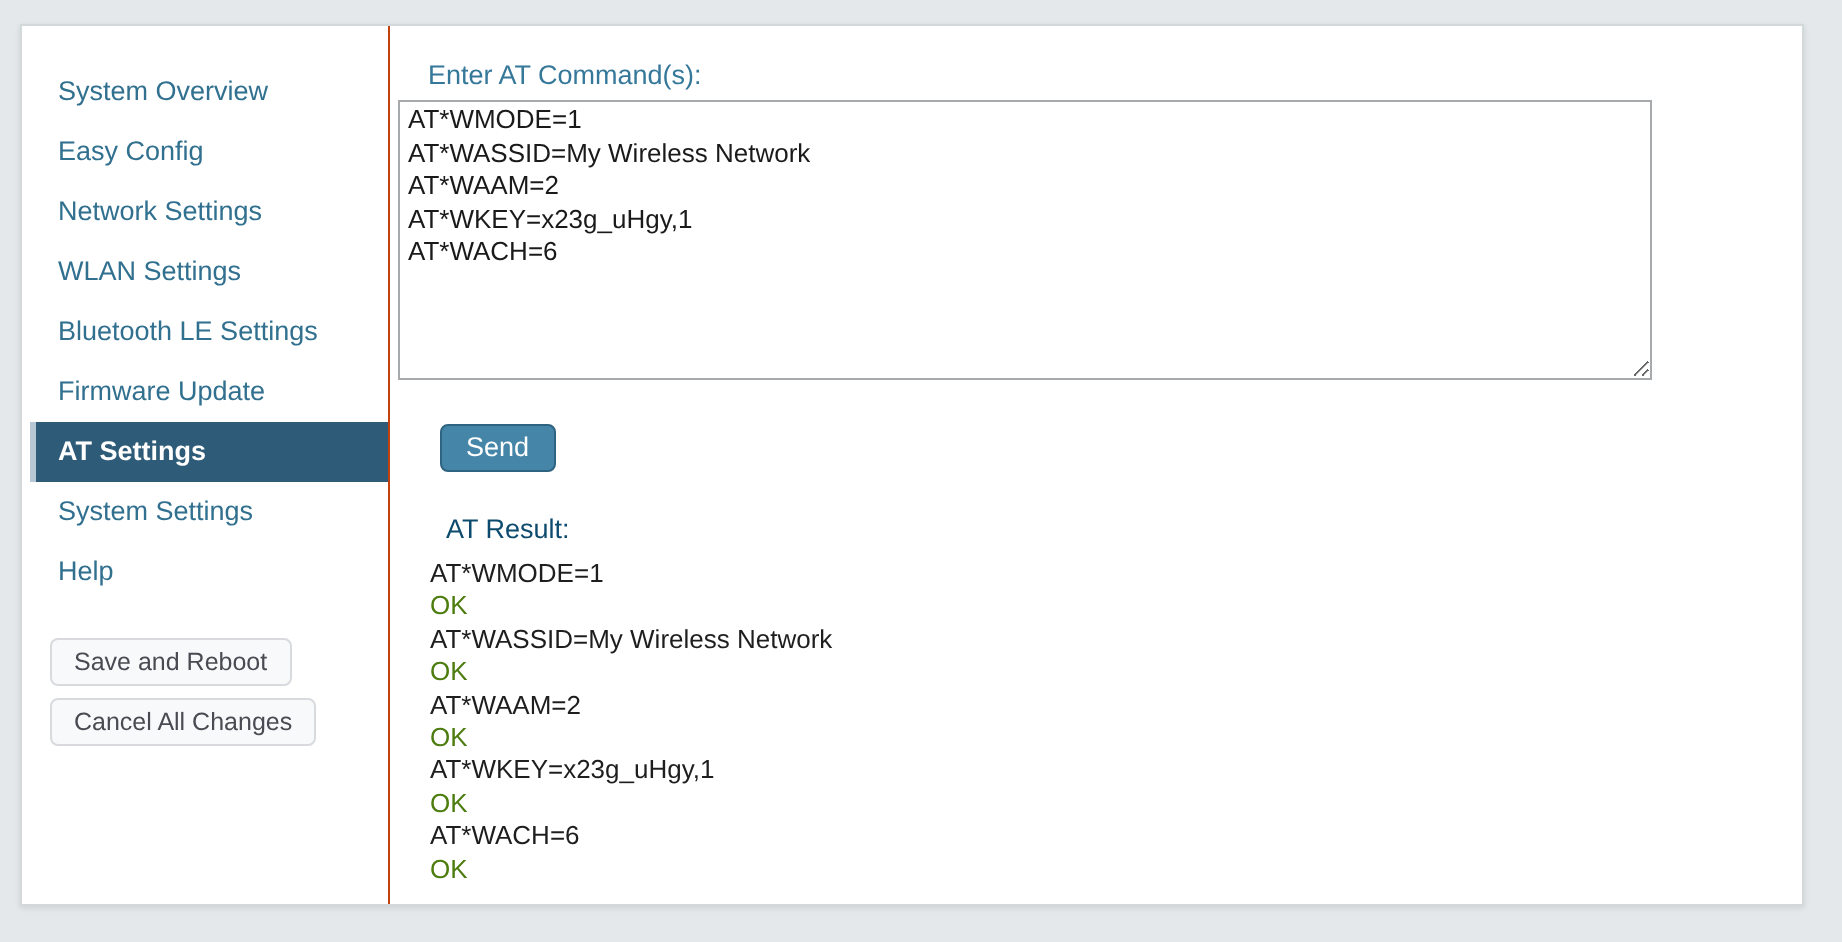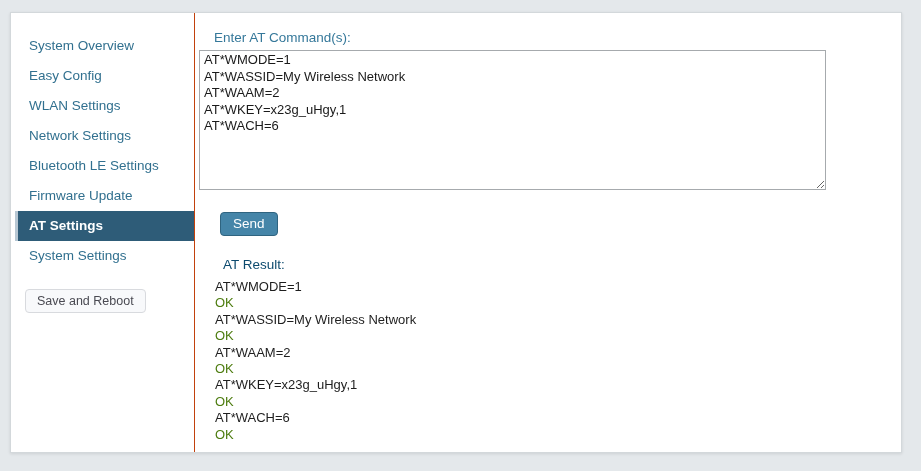--- a/index.html
+++ b/index.html
@@ -104,29 +104,31 @@
   .line.ok  { color:#4d7c0f; }
 </style>
 </head>
 <body>
 
 <div class="panel">
 
   <nav class="sidebar">
     <div class="nav-item">System Overview</div>
     <div class="nav-item">Easy Config</div>
+    <div class="nav-item">Network Settings</div>
     <div class="nav-item">WLAN Settings</div>
-    <div class="nav-item">Network Settings</div>
     <div class="nav-item">Bluetooth LE Settings</div>
     <div class="nav-item">Firmware Update</div>
     <div class="nav-item selected">AT Settings</div>
     <div class="nav-item">System Settings</div>
+    <div class="nav-item">Help</div>
 
     <div class="sidebar-buttons">
       <button class="util-btn">Save and Reboot</button>
+      <button class="util-btn">Cancel All Changes</button>
     </div>
   </nav>
 
   <main class="content">
     <div class="input-label">Enter AT Command(s):</div>
 
     <textarea class="cmd-input" spellcheck="false" style="">AT*WMODE=1
 AT*WASSID=My Wireless Network
 AT*WAAM=2
 AT*WKEY=x23g_uHgy,1

